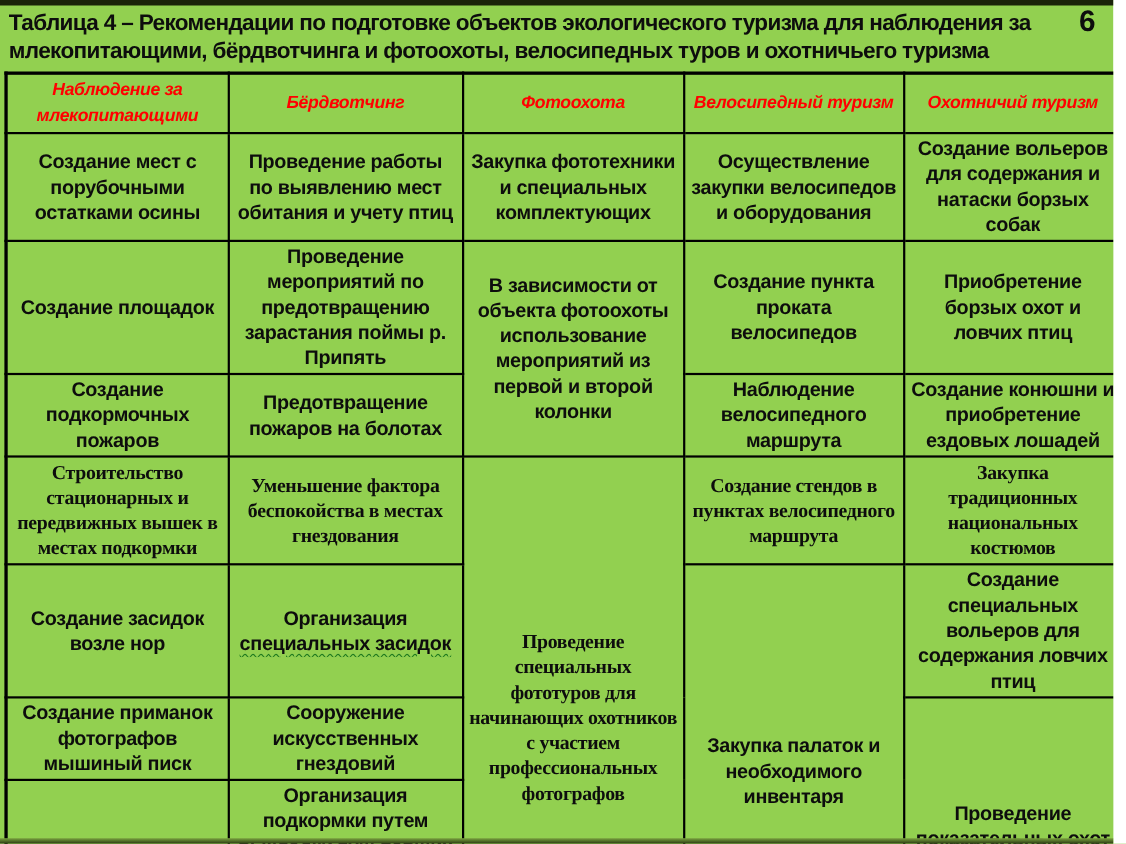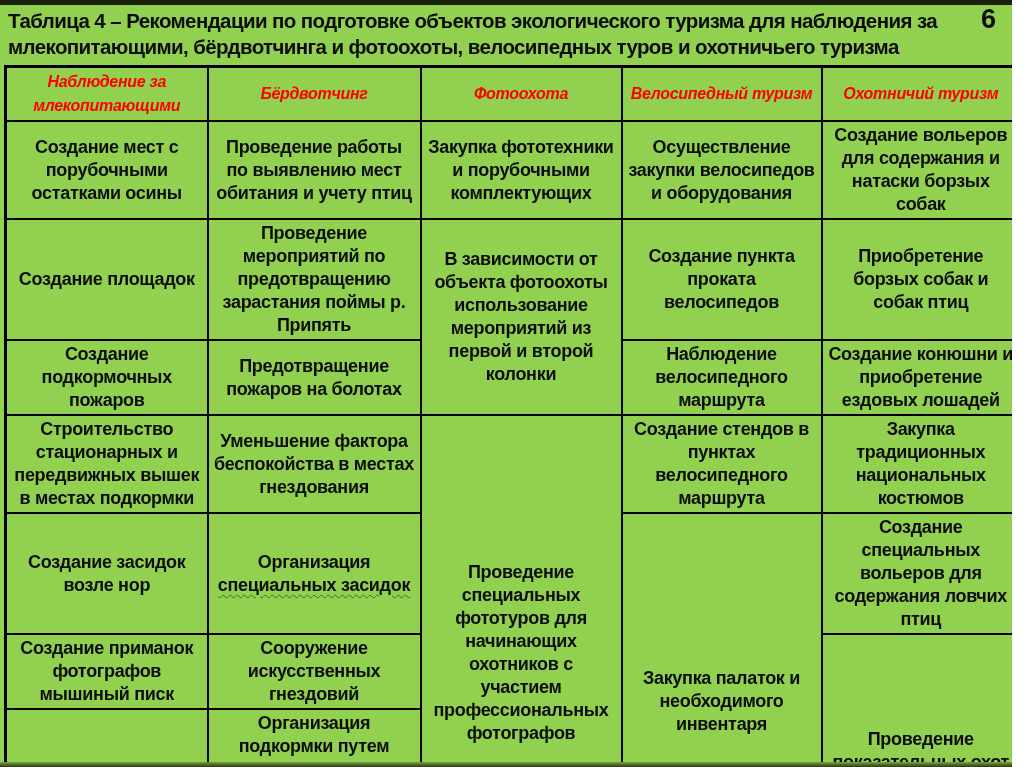--- a/index.html
+++ b/index.html
@@ -50,21 +50,21 @@
   td.vtop{vertical-align:top;padding-top:4px;}
   .wavy-line{display:block;}
   .wavy{
     display:block;
     text-decoration:underline wavy #1f7a1f;
     text-decoration-thickness:1px;
     text-underline-offset:3px;
   }
   
   tr.rh0{height:52px;} tr.rh1{height:69px;} tr.rh2{height:95px;}
-  tr.rh3{height:64px;} tr.rh4{height:95px;} tr.rh5{height:93px;}
+  tr.rh3{height:64px;} tr.rh4{height:95px;font-family:Liberation Serif, serif;} tr.rh5{height:93px;}
   tr.rh6{height:70px;} tr.rh7{height:70px;} tr.rh8{height:84px;}
 </style>
 </head>
 <body>
 
 <div class="slide">
   <div class="edge-bar-top"></div>
 
   <div class="title">Таблица 4 – Рекомендации по подготовке объектов экологического туризма для наблюдения за млекопитающими, бёрдвотчинга и фотоохоты, велосипедных туров и охотничьего туризма</div>
   <div class="page-number">6</div>
@@ -83,31 +83,31 @@
       <th>Наблюдение за млекопитающими</th>
       <th>Бёрдвотчинг</th>
       <th>Фотоохота</th>
       <th>Велосипедный туризм</th>
       <th>Охотничий туризм</th>
     </tr>
 
     <tr class="rh1">
       <td>Создание мест с порубочными остатками осины</td>
       <td>Проведение работы по выявлению мест обитания и учету птиц</td>
-      <td>Закупка фототехники и порубочными комплектующих</td>
+      <td>Закупка фототехники и специальных комплектующих</td>
       <td>Осуществление закупки велосипедов и оборудования</td>
       <td>Создание вольеров для содержания и натаски борзых собак</td>
     </tr>
 
     <tr class="rh2">
       <td>Создание площадок</td>
       <td>Проведение мероприятий по предотвращению зарастания поймы р. Припять</td>
       <td rowspan="2">В зависимости от объекта фотоохоты использование мероприятий из первой и второй колонки</td>
       <td>Создание пункта проката велосипедов</td>
-      <td>Приобретение борзых собак и собак птиц</td>
+      <td>Приобретение борзых охот и ловчих птиц</td>
     </tr>
 
     <tr class="rh3">
       <td>Создание подкормочных пожаров</td>
       <td>Предотвращение пожаров на болотах</td>
       <td>Наблюдение велосипедного маршрута</td>
       <td>Создание конюшни и приобретение ездовых лошадей</td>
     </tr>
 
     <tr class="rh4">

